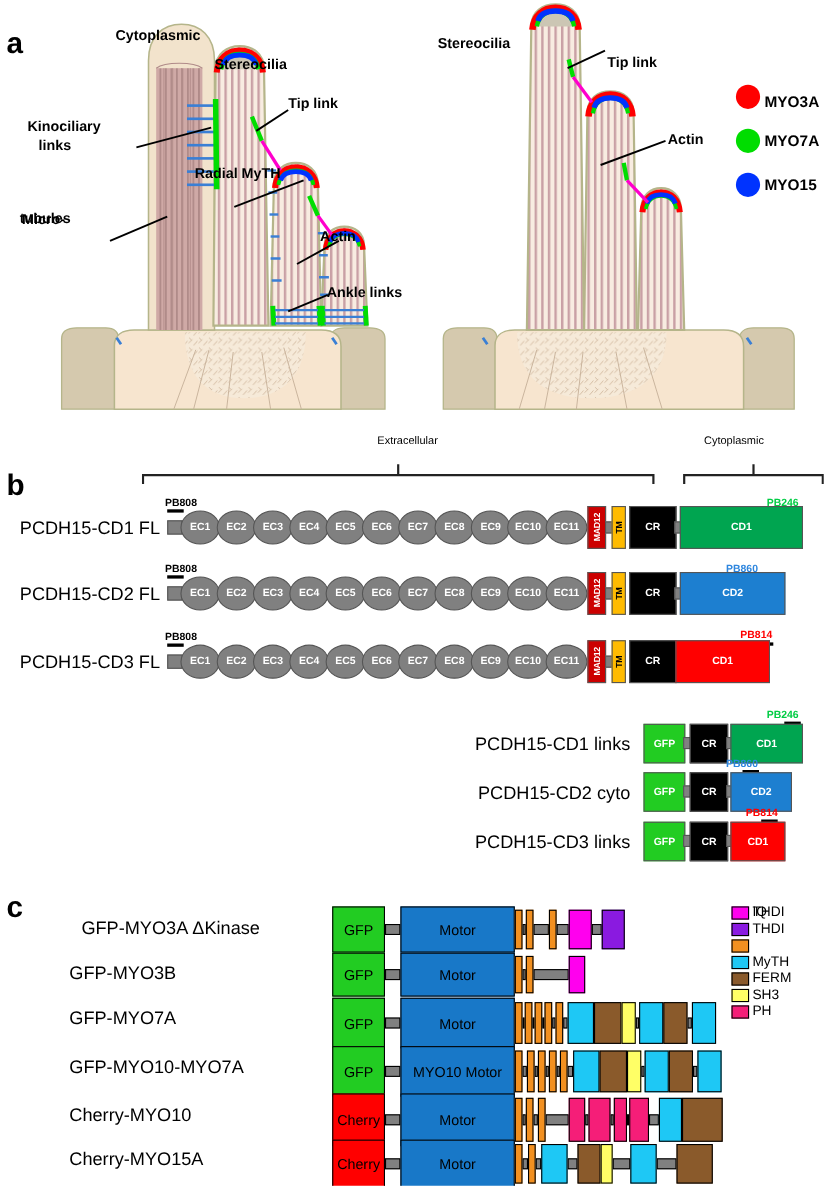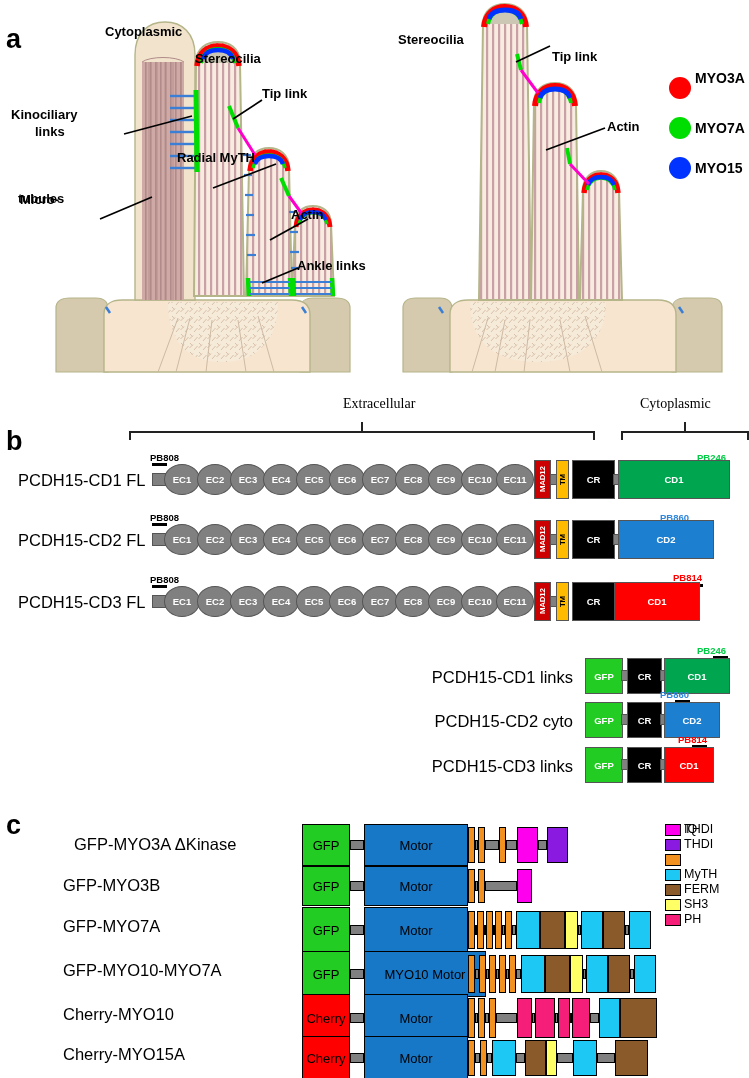--- a/index.html
+++ b/index.html
@@ -6,21 +6,21 @@
   body{width:749px;height:1078px;position:relative;font-family:"Liberation Sans",sans-serif;color:#000;overflow:hidden;}
   .panel-letter{position:absolute;font-weight:bold;font-size:27px;line-height:1;font-family:"Liberation Sans",sans-serif;}
   .lbl{position:absolute;font-size:13px;font-weight:bold;white-space:nowrap;}
   svg{display:block;}
   .sec{position:absolute;}
 
   
   .rowlabel{position:absolute;font-size:16.5px;white-space:nowrap;text-align:right;font-family:"Liberation Sans",sans-serif;}
   .pbtag{position:absolute;font-size:9.5px;font-weight:bold;white-space:nowrap;font-family:"Liberation Sans",sans-serif;}
   .pbbar{position:absolute;height:3px;background:#000;}
-  .bracket-label{position:absolute;font-size:14px;white-space:nowrap;font-family:Liberation Serif, serif;}
+  .bracket-label{position:absolute;font-size:10px;white-space:nowrap;font-family:Liberation Sans, sans-serif;}
 
   .dom{position:absolute;box-sizing:border-box;border:1.5px solid #555;display:flex;align-items:center;justify-content:center;
        font-size:9.5px;color:#fff;font-weight:bold;font-family:"Liberation Sans",sans-serif;overflow:hidden;}
   .dom.vert{writing-mode:vertical-rl;transform:rotate(180deg);font-size:8px;letter-spacing:-0.3px;}
   .linkbar{position:absolute;background:#808080;border:1.5px solid #555;box-sizing:border-box;}
   .ecc{position:absolute;border-radius:50%;background:#808080;border:1.5px solid #555;box-sizing:border-box;
        display:flex;align-items:center;justify-content:center;font-size:9.5px;color:#fff;font-weight:bold;}
 
   
   .cdom{position:absolute;box-sizing:border-box;border:1.5px solid #000;display:flex;align-items:center;justify-content:center;
@@ -191,37 +191,37 @@
     <line x1="679" y1="307" x2="683" y2="313" stroke="#3a7fd5" stroke-width="2.5"></line>
 
     <line x1="516" y1="62" x2="550" y2="46" stroke="#000" stroke-width="1.7"></line>
     <line x1="546" y1="150" x2="605" y2="128" stroke="#000" stroke-width="1.7"></line>
   </g>
 </svg>
 
 <div class="lbl" style="left:105px;top:24px;">Cytoplasmic</div>
 <div class="lbl" style="left:195px;top:51px;">Stereocilia</div>
 <div class="lbl" style="left:262px;top:86px;">Tip link</div>
-<div class="lbl" style="left:11px;top:107px;">Kinociliary</div>
+<div class="lbl" style="left:25px;top:107px;">Kinociliary</div>
 <div class="lbl" style="left:35px;top:124px;">links</div>
 <div class="lbl" style="left:177px;top:150px;">Radial MyTH</div>
 <div class="lbl" style="left:20px;top:192px;">Micro-</div>
 <div class="lbl" style="left:18px;top:191px;">tubules</div>
 <div class="lbl" style="left:291px;top:207px;">Actin</div>
 <div class="lbl" style="left:297px;top:258px;">Ankle links</div>
 <div class="lbl" style="left:398px;top:32px;">Stereocilia</div>
 <div class="lbl" style="left:552px;top:49px;">Tip link</div>
 <div class="lbl" style="left:607px;top:119px;">Actin</div>
 
 <svg width="40" height="110" style="position:absolute;left:666px;top:76px;">
   <circle cx="14" cy="12" r="11" fill="#ff0000"></circle>
   <circle cx="14" cy="52" r="11" fill="#00dd00"></circle>
   <circle cx="14" cy="92" r="11" fill="#0033ff"></circle>
 </svg>
-<div class="myolegtxt" style="left:695px;top:70px;">MYO3A</div>
+<div class="myolegtxt" style="left:695px;top:84px;">MYO3A</div>
 <div class="myolegtxt" style="left:695px;top:120px;">MYO7A</div>
 <div class="myolegtxt" style="left:695px;top:160px;">MYO15</div>
 
 <div class="panel-letter" style="left:6px;top:428px;">b</div>
 
 <div class="bracket-label" style="left:343px;top:396px;">Extracellular</div>
 <div class="bracket-label" style="left:640px;top:396px;">Cytoplasmic</div>
 
 <svg width="620" height="28" style="position:absolute;left:129px;top:414px;">
   <path d="M1,26 L1,18 L465,18 L465,26" fill="none" stroke="#222" stroke-width="2"></path>
@@ -386,21 +386,21 @@
     <div class="cdom" style="left: 516px; top: 910.68px; width: 24px; height: 38.64px; background: rgb(30, 200, 245);"></div>
     <div class="cdom" style="left: 540px; top: 910.68px; width: 25px; height: 38.64px; background: rgb(138, 90, 43);"></div>
     <div class="cdom" style="left: 565px; top: 910.68px; width: 13px; height: 38.64px; background: rgb(255, 255, 102);"></div>
     <div class="cbar" style="left: 578px; top: 925px; width: 3px; height: 10px;"></div>
     <div class="cdom" style="left: 581px; top: 910.68px; width: 22px; height: 38.64px; background: rgb(30, 200, 245);"></div>
     <div class="cdom" style="left: 603px; top: 910.68px; width: 22px; height: 38.64px; background: rgb(138, 90, 43);"></div>
     <div class="cbar" style="left: 625px; top: 925px; width: 4px; height: 10px;"></div>
     <div class="cdom" style="left: 629px; top: 910.68px; width: 22px; height: 38.64px; background: rgb(30, 200, 245);"></div>
     <div class="cdom" style="left: 302px; top: 951px; width: 48px; height: 46px; background: rgb(34, 204, 34);">GFP</div>
     <div class="cbar" style="left: 350px; top: 969px; width: 14px; height: 10px;"></div>
-    <div class="cdom" style="left: 364px; top: 951px; width: 122px; height: 46px; background: rgb(24, 120, 200);">MYO10  Motor</div>
+    <div class="cdom" style="left: 364px; top: 951px; width: 104px; height: 46px; background: rgb(24, 120, 200);">MYO10  Motor</div>
     <div class="cdom" style="left: 468px; top: 954.68px; width: 7px; height: 38.64px; background: rgb(242, 144, 32);"></div>
     <div class="cbar" style="left: 475px; top: 969px; width: 4px; height: 10px;"></div>
     <div class="cdom" style="left: 479px; top: 954.68px; width: 7px; height: 38.64px; background: rgb(242, 144, 32);"></div>
     <div class="cbar" style="left: 486px; top: 969px; width: 3px; height: 10px;"></div>
     <div class="cdom" style="left: 489px; top: 954.68px; width: 7px; height: 38.64px; background: rgb(242, 144, 32);"></div>
     <div class="cbar" style="left: 496px; top: 969px; width: 3px; height: 10px;"></div>
     <div class="cdom" style="left: 499px; top: 954.68px; width: 7px; height: 38.64px; background: rgb(242, 144, 32);"></div>
     <div class="cbar" style="left: 506px; top: 969px; width: 3px; height: 10px;"></div>
     <div class="cdom" style="left: 509px; top: 954.68px; width: 7px; height: 38.64px; background: rgb(242, 144, 32);"></div>
     <div class="cbar" style="left: 516px; top: 969px; width: 5px; height: 10px;"></div>

